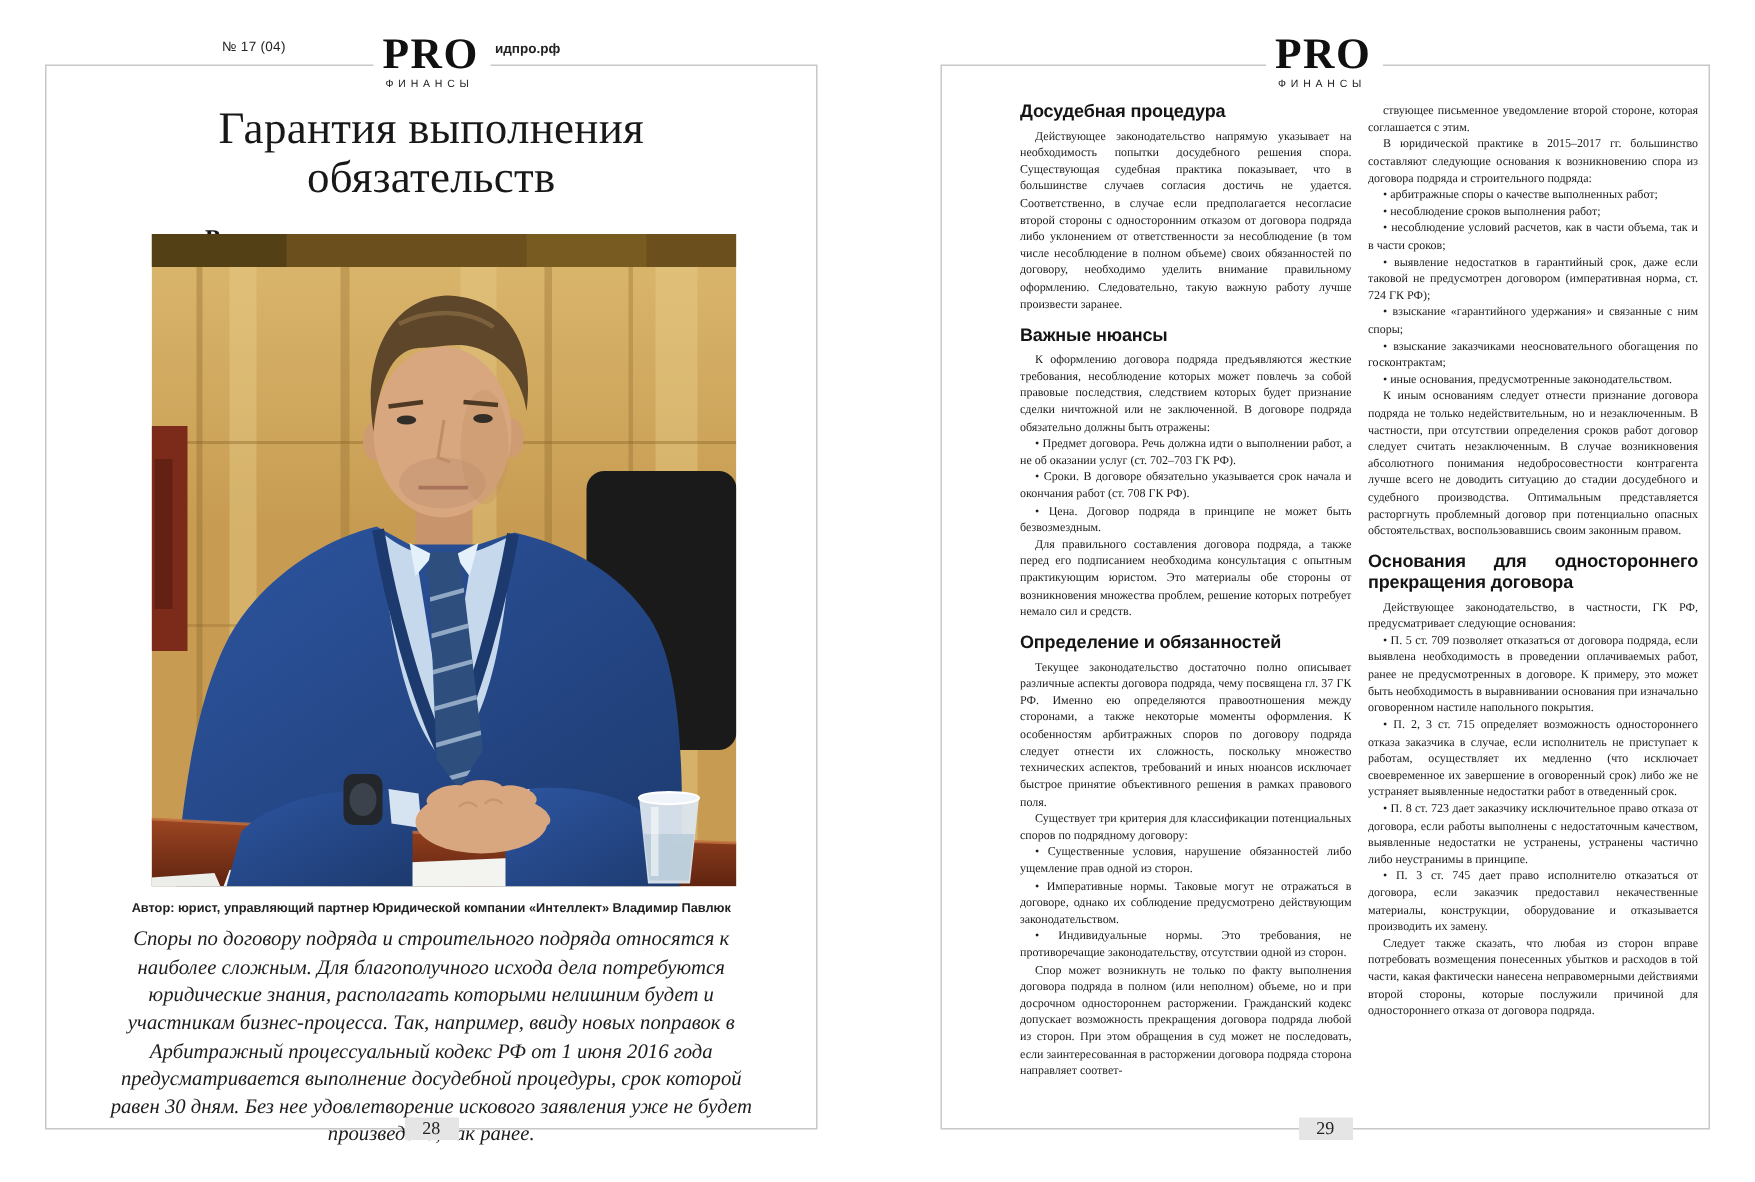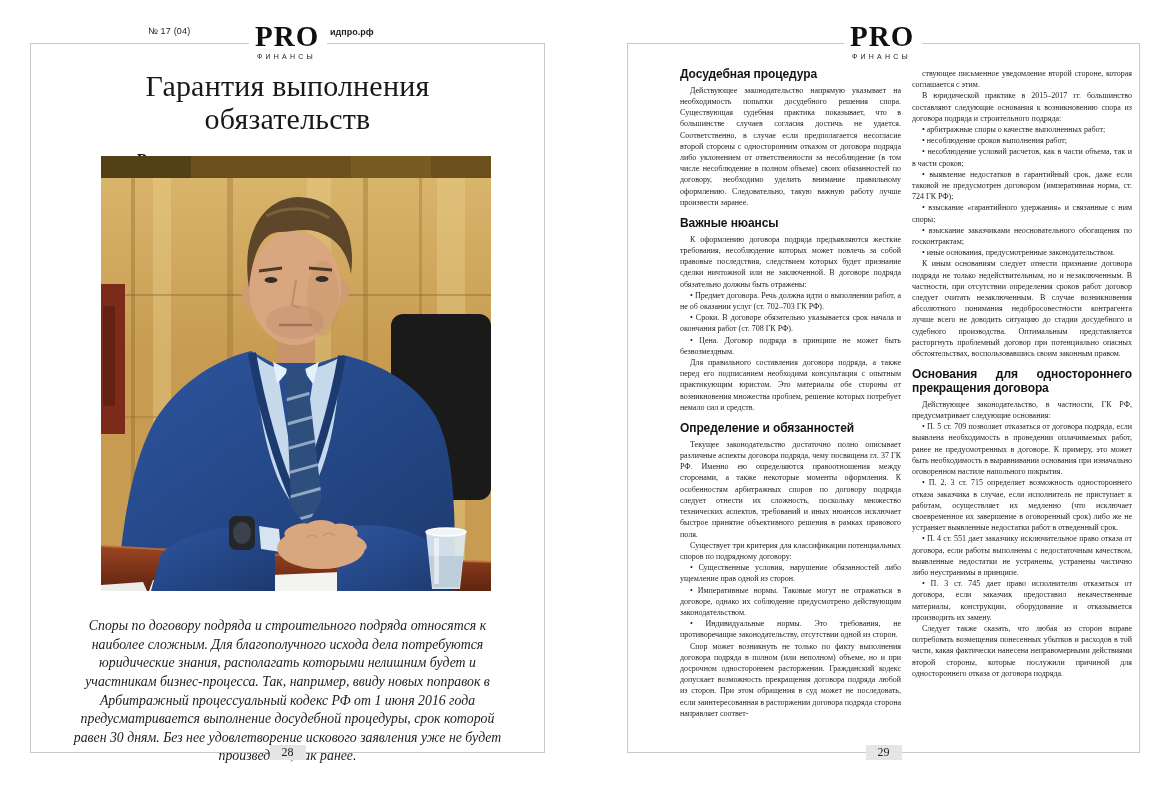--- a/index.html
+++ b/index.html
@@ -170,20 +170,21 @@
 
       <g>
         <path d="M325,376 L365,376 L359,433 L331,433 Z" style="fill:var(--cup,#dce6ee)" opacity=".95"></path>
         <path d="M328,400 L362,400 L358,431 L332,431 Z" fill="#b9cbd9" opacity=".85"></path>
         <ellipse cx="345" cy="376" rx="20" ry="4" fill="#eef4f9" stroke="#ffffff" stroke-width="1.5"></ellipse>
         <rect x="333" y="382" width="5" height="46" fill="#ffffff" opacity=".55"></rect>
       </g>
     </svg>
   </div>
 
+  <div class="author">Автор: юрист, управляющий партнер Юридической компании «Интеллект» Владимир Павлюк</div>
   <div class="lead">Споры по договору подряда и строительного подряда относятся к наиболее сложным. Для благополучного исхода дела потребуются юридические знания, располагать которыми нелишним будет и участникам бизнес-процесса. Так, например, ввиду новых поправок в Арбитражный процессуальный кодекс РФ от 1 июня 2016 года предусматривается выполнение досудебной процедуры, срок которой равен 30 дням. Без нее удовлетворение искового заявления уже не будет произведено, как ранее.</div>
   <div class="pagenum">28</div>
 </section>
 
 <section id="page-right" class="page">
   <div id="col1" class="col">
       <div class="blk h">Досудебная процедура</div>
       <div class="blk p">Действующее законодательство напрямую указывает на необходимость попытки досудебного решения спора. Существующая судебная практика показывает, что в большинстве случаев согласия достичь не удается. Соответственно, в случае если предполагается несогласие второй стороны с односторонним отказом от договора подряда либо уклонением от ответственности за несоблюдение (в том числе несоблюдение в полном объеме) своих обязанностей по договору, необходимо уделить внимание правильному оформлению. Следовательно, такую важную работу лучше произвести заранее.</div>
       <div class="blk h">Важные нюансы</div>
       <div class="blk p">К оформлению договора подряда предъявляются жесткие требования, несоблюдение которых может повлечь за собой правовые последствия, следствием которых будет признание сделки ничтожной или не заключенной. В договоре подряда обязательно должны быть отражены:</div>
@@ -207,18 +208,18 @@
       <div class="blk li">• несоблюдение условий расчетов, как в части объема, так и в части сроков;</div>
       <div class="blk li">• выявление недостатков в гарантийный срок, даже если таковой не предусмотрен договором (императивная норма, ст. 724 ГК РФ);</div>
       <div class="blk li">• взыскание «гарантийного удержания» и связанные с ним споры;</div>
       <div class="blk li">• взыскание заказчиками неосновательного обогащения по госконтрактам;</div>
       <div class="blk li">• иные основания, предусмотренные законодательством.</div>
       <div class="blk p">К иным основаниям следует отнести признание договора подряда не только недействительным, но и незаключенным. В частности, при отсутствии определения сроков работ договор следует считать незаключенным. В случае возникновения абсолютного понимания недобросовестности контрагента лучше всего не доводить ситуацию до стадии досудебного и судебного производства. Оптимальным представляется расторгнуть проблемный договор при потенциально опасных обстоятельствах, воспользовавшись своим законным правом.</div>
       <div class="blk h">Основания для одностороннего прекра­щения договора</div>
       <div class="blk p">Действующее законодательство, в частности, ГК РФ, предусматривает следующие основания:</div>
       <div class="blk li">• П. 5 ст. 709 позволяет отказаться от договора подряда, если выявлена необходимость в проведении оплачиваемых работ, ранее не предусмотренных в договоре. К примеру, это может быть необходимость в выравнивании основания при изначально оговоренном настиле напольного покрытия.</div>
       <div class="blk li">• П. 2, 3 ст. 715 определяет возможность одностороннего отказа заказчика в случае, если исполнитель не приступает к работам, осуществляет их медленно (что исключает своевременное их завершение в оговоренный срок) либо же не устраняет выявленные недостатки работ в отведенный срок.</div>
-      <div class="blk li">• П. 4 ст. 551 дает заказчику исключительное право отказа от договора, если работы выполнены с недостаточным качеством, выявленные недостатки не устранены, устранены частично либо неустранимы в принципе.</div>
+      <div class="blk li">• П. 8 ст. 723 дает заказчику исключительное право отказа от договора, если работы выполнены с недостаточным качеством, выявленные недостатки не устранены, устранены частично либо неустранимы в принципе.</div>
       <div class="blk li">• П. 3 ст. 745 дает право исполнителю отказаться от договора, если заказчик предоставил некачественные материалы, конструкции, оборудование и отказывается производить их замену.</div>
       <div class="blk p">Следует также сказать, что любая из сторон вправе потребовать возмещения понесенных убытков и расходов в той части, какая фактически нанесена неправомерными действиями второй стороны, которые послужили причиной для одностороннего отказа от договора подряда.</div>
     </div>
   <div class="pagenum">29</div>
 </section>
 
 </body></html>

